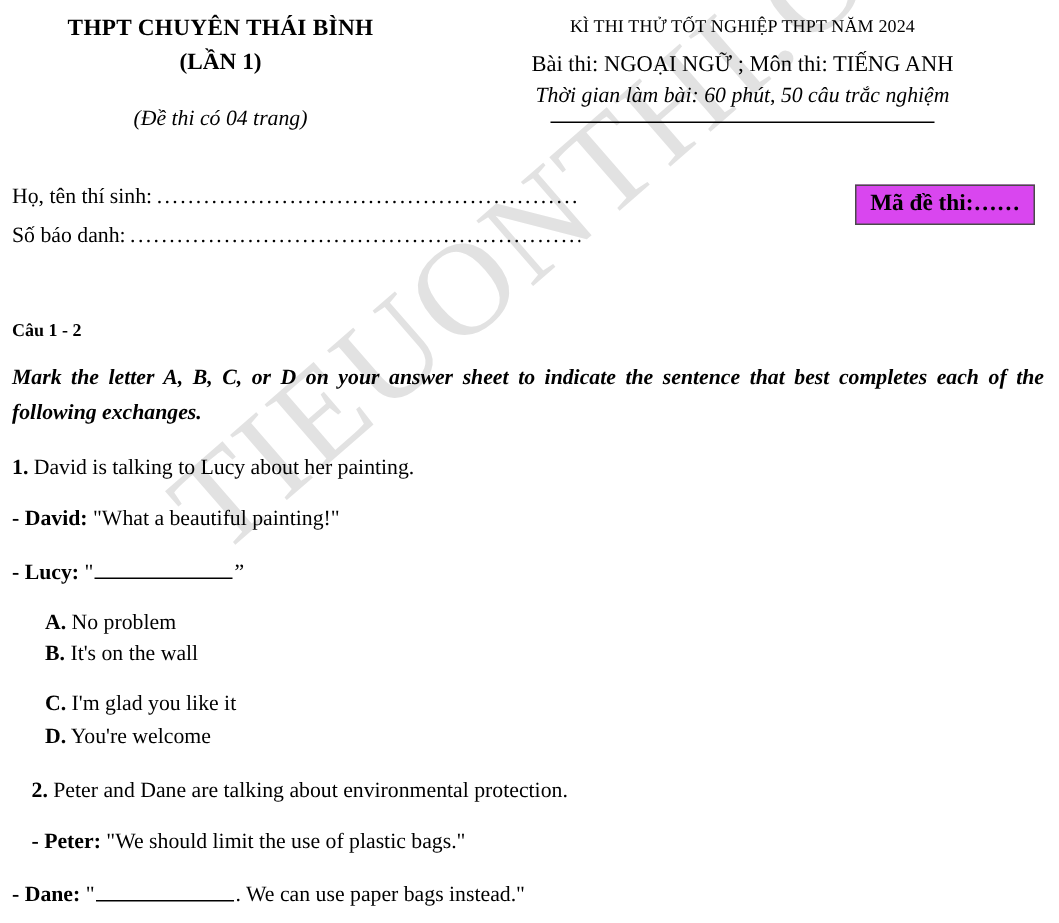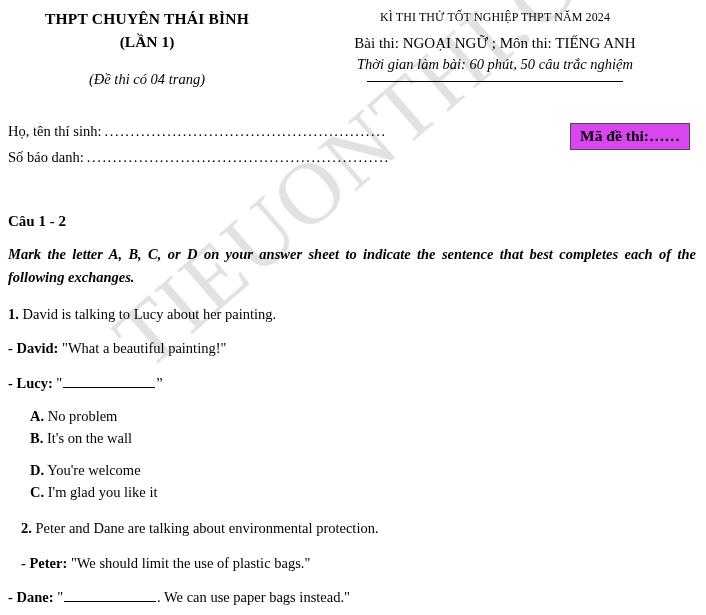--- a/index.html
+++ b/index.html
@@ -135,21 +135,21 @@
     padding: 3px 9px 4px 9px;
     font-weight: bold;
     font-size: 15.5px;
     background: #d946ef;
     white-space: nowrap;
   }
 
   
   .section-label {
     font-weight: bold;
-    font-size: 15px;
+    font-size: 12px;
     margin-top: 45px;
   }
   .directions {
     font-style: italic;
     font-weight: bold;
     font-size: 14.5px;
     line-height: 1.62;
     margin-top: 13px;
     text-align: justify;
     padding-right: 2px;
@@ -252,27 +252,27 @@
         <div class="opt opt-a">
           <span class="opt-letter">A.</span>
           <span>No problem</span>
         </div>
         <div class="opt opt-b">
           <span class="opt-letter">B.</span>
           <span>It's on the wall</span>
         </div>
       </div>
       <div class="opt-row">
+        <div class="opt opt-c">
+          <span class="opt-letter">C.</span>
+          <span>I'm glad you like it</span>
+        </div>
         <div class="opt opt-d">
           <span class="opt-letter">D.</span>
           <span>You're welcome</span>
-        </div>
-        <div class="opt opt-c">
-          <span class="opt-letter">C.</span>
-          <span>I'm glad you like it</span>
         </div>
       </div>
     </div>
   </div>
 
   <div>
     <div class="q-stem indent">
       <span class="q-num">2.</span>
       <span>Peter and Dane are talking about environmental protection.</span>
     </div>

